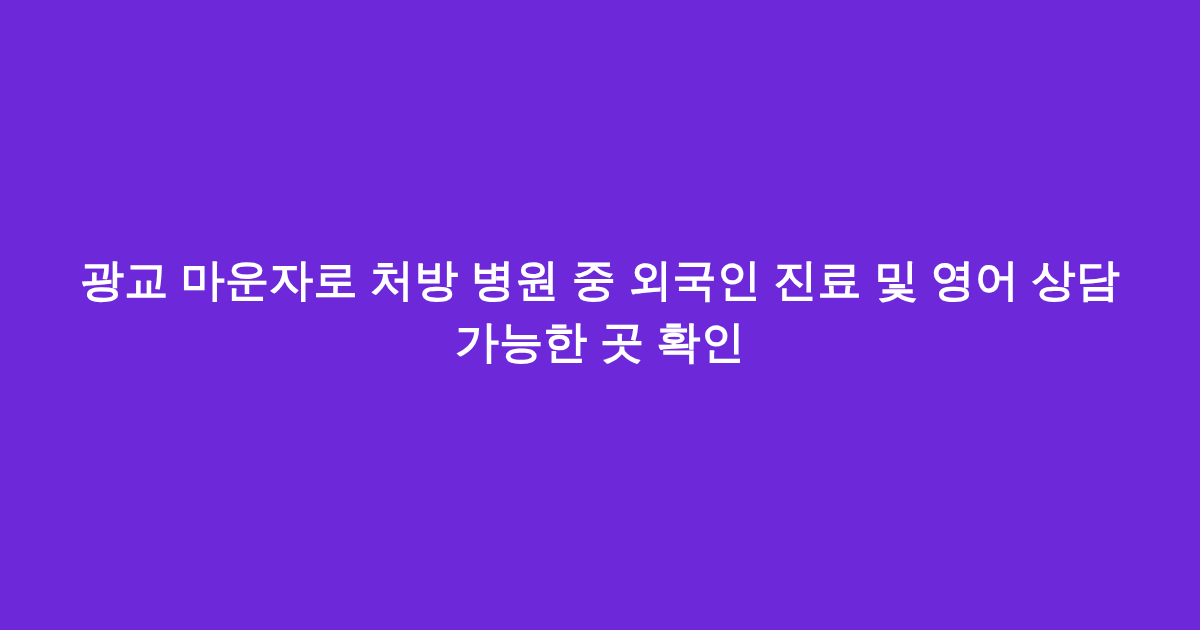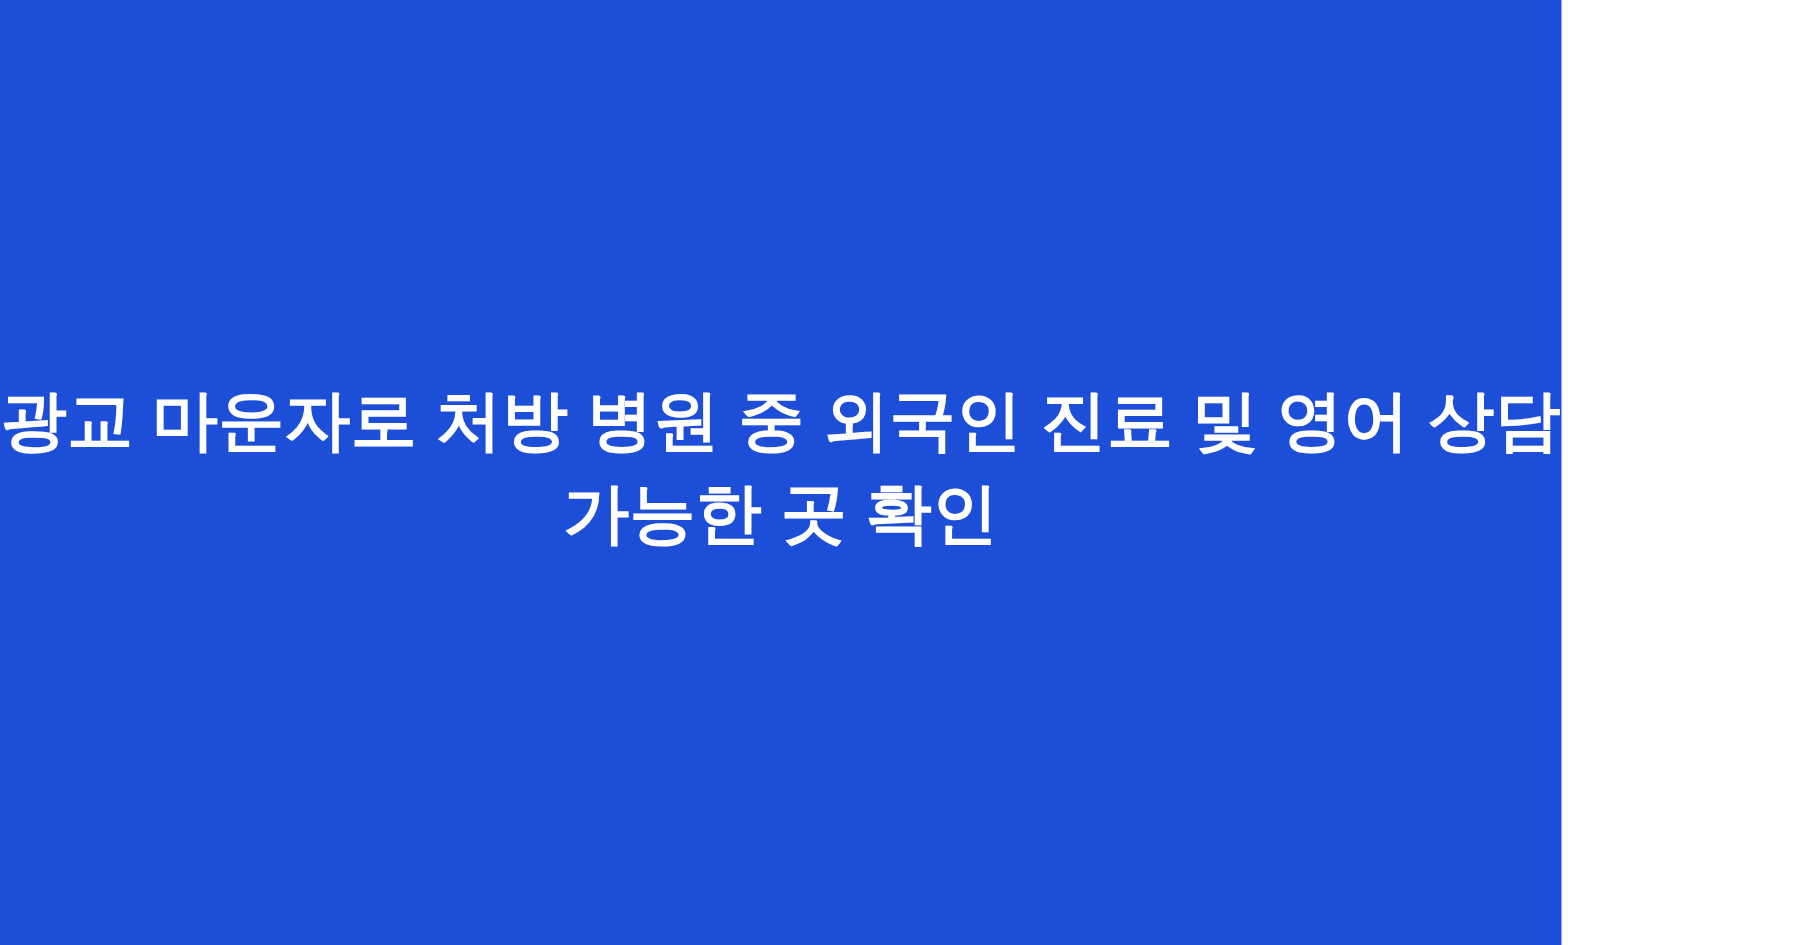--- a/index.html
+++ b/index.html
@@ -45,17 +45,17 @@
     line-height: 62px;
     letter-spacing: 0.2px;
     word-break: keep-all;
     white-space: pre-line;
     text-rendering: geometricPrecision;
   }
 </style>
 </head>
 <body>
 
-<div class="og-card" style="background-color: #1d4ed8; color: rgb(255, 255, 255); width: 1041px; height: 630px;">
+<div class="og-card" style="background-color: #6d28d9; color: rgb(255, 255, 255); width: 1200px; height: 630px;">
   <div class="headline-block">
     <h1 class="headline" style="color: rgb(255, 255, 255);">광교 마운자로 처방 병원 중 외국인 진료 및 영어 상담 가능한 곳 확인</h1>
   </div>
 </div>
 
 </body></html>

